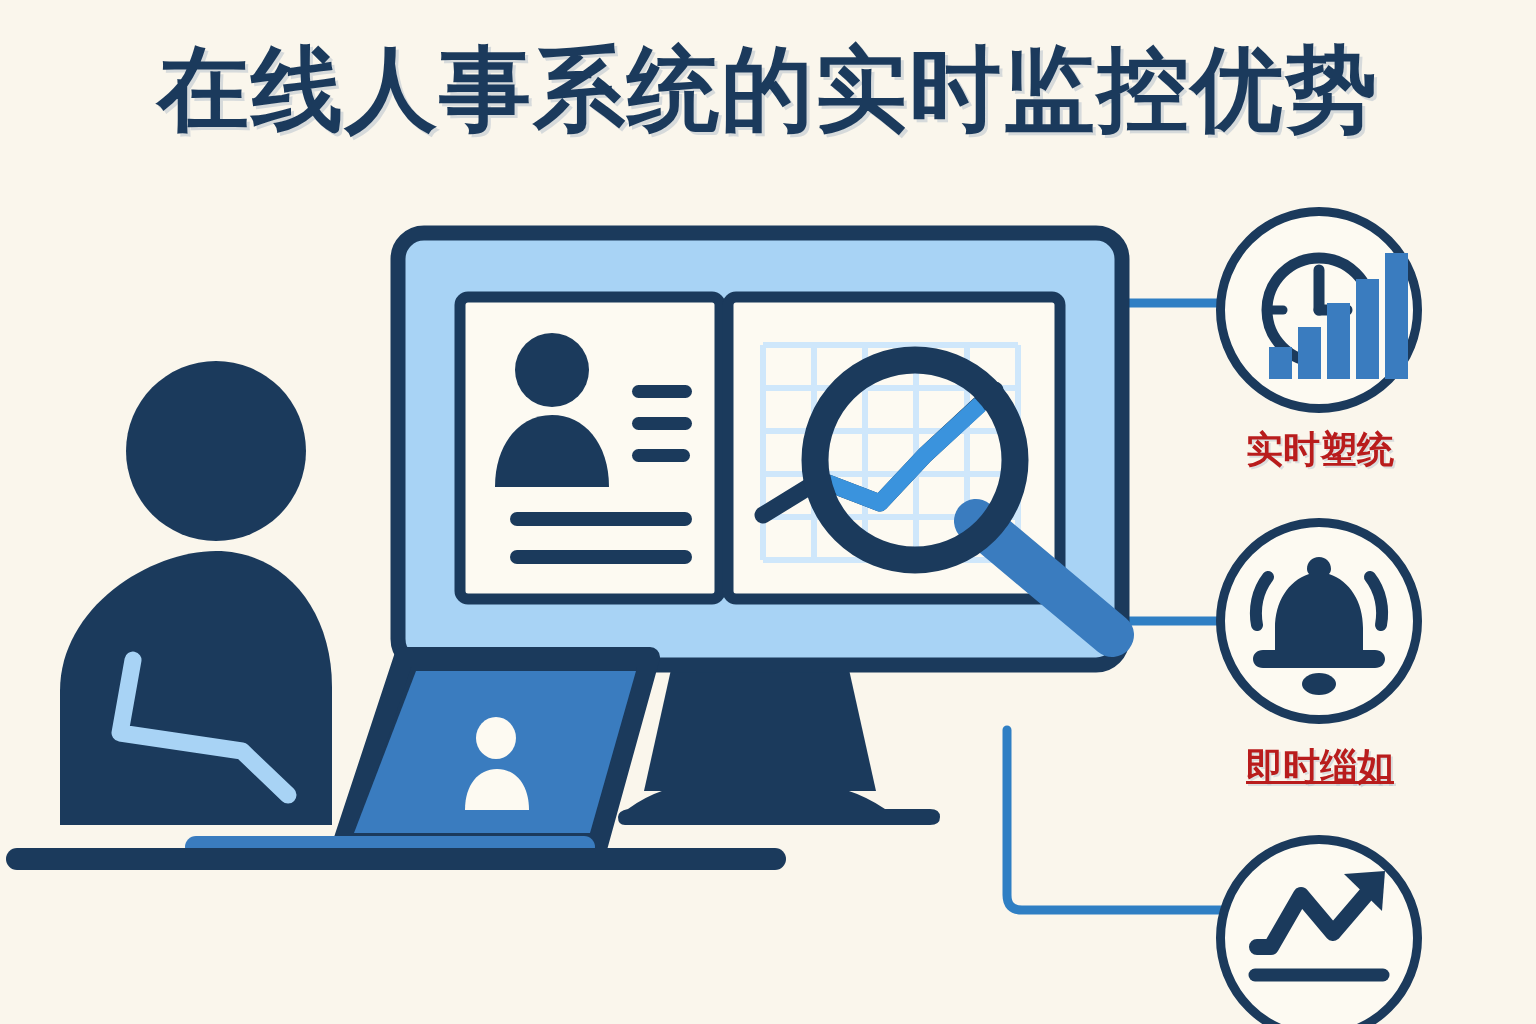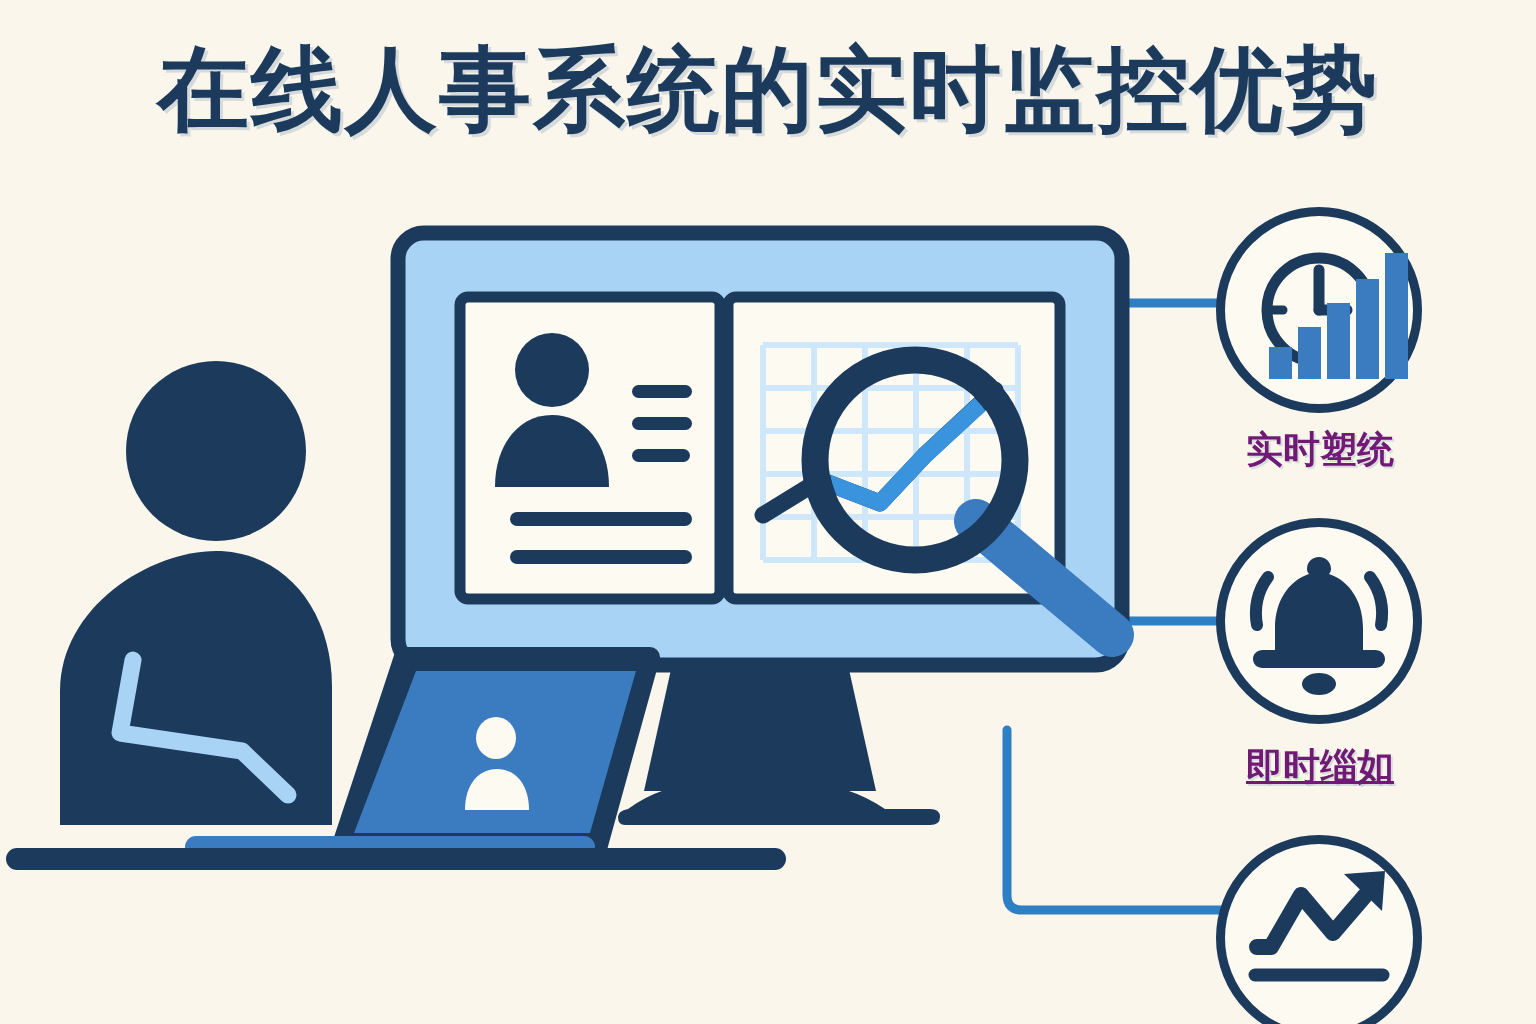--- a/index.html
+++ b/index.html
@@ -23,21 +23,21 @@
   }
 
   
   .badge{
     width:206px;height:206px;border-radius:50%;
     background:#fdfaf2;border:9px solid #1b3a5c;
     box-sizing:border-box;
   }
   .badge-label{
     width:300px;text-align:center;
-    font-size:37px;font-weight:700;color:#701a75;
+    font-size:37px;font-weight:700;color:#b91c1c;
     text-shadow:2px 2px 0 rgba(170,185,200,.40);
     white-space:nowrap;
   }
 
   
   svg{display:block;overflow:visible;}
 </style>
 </head>
 <body>
 

